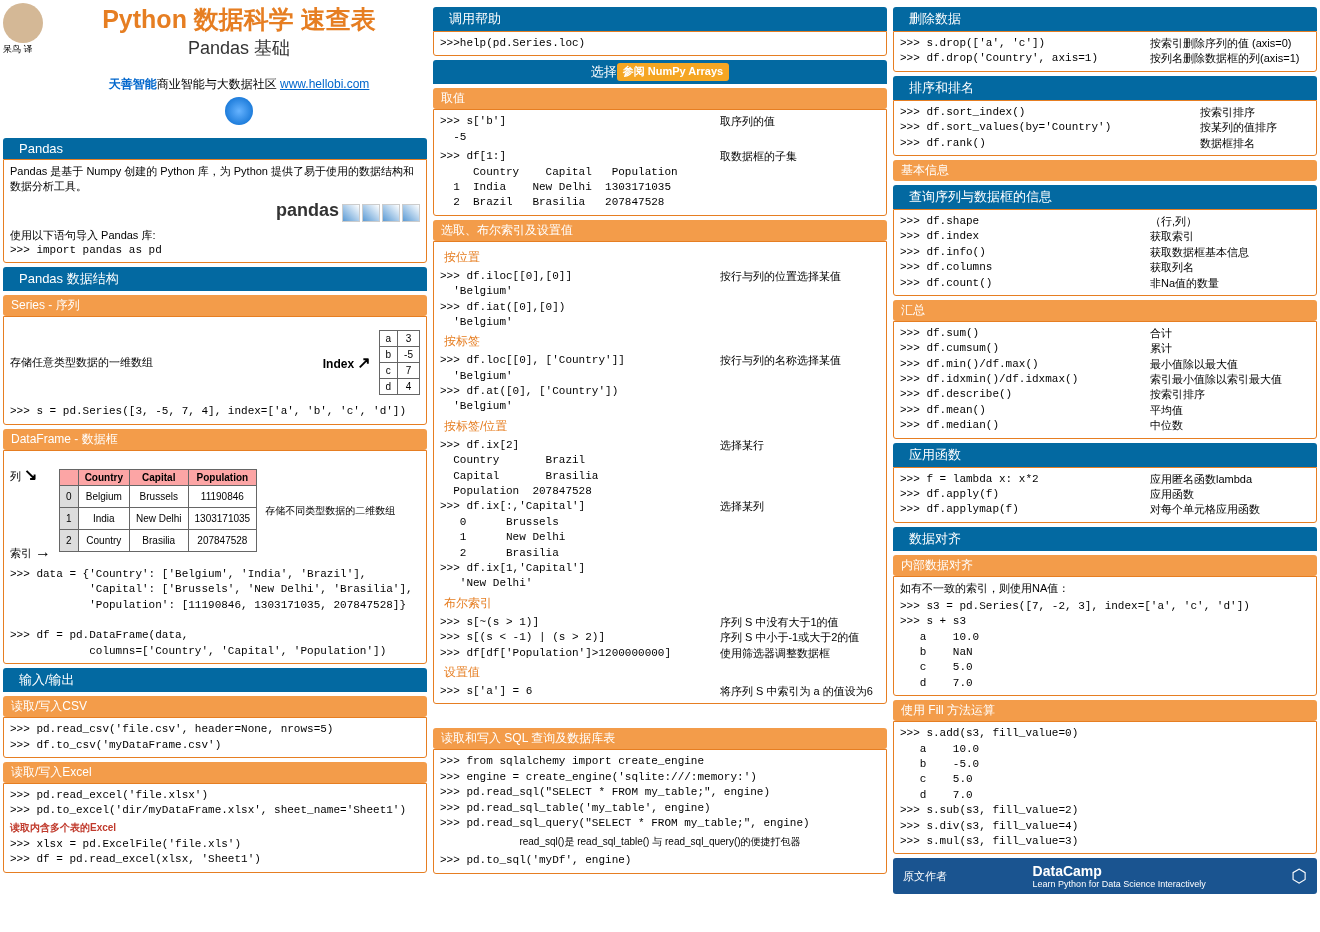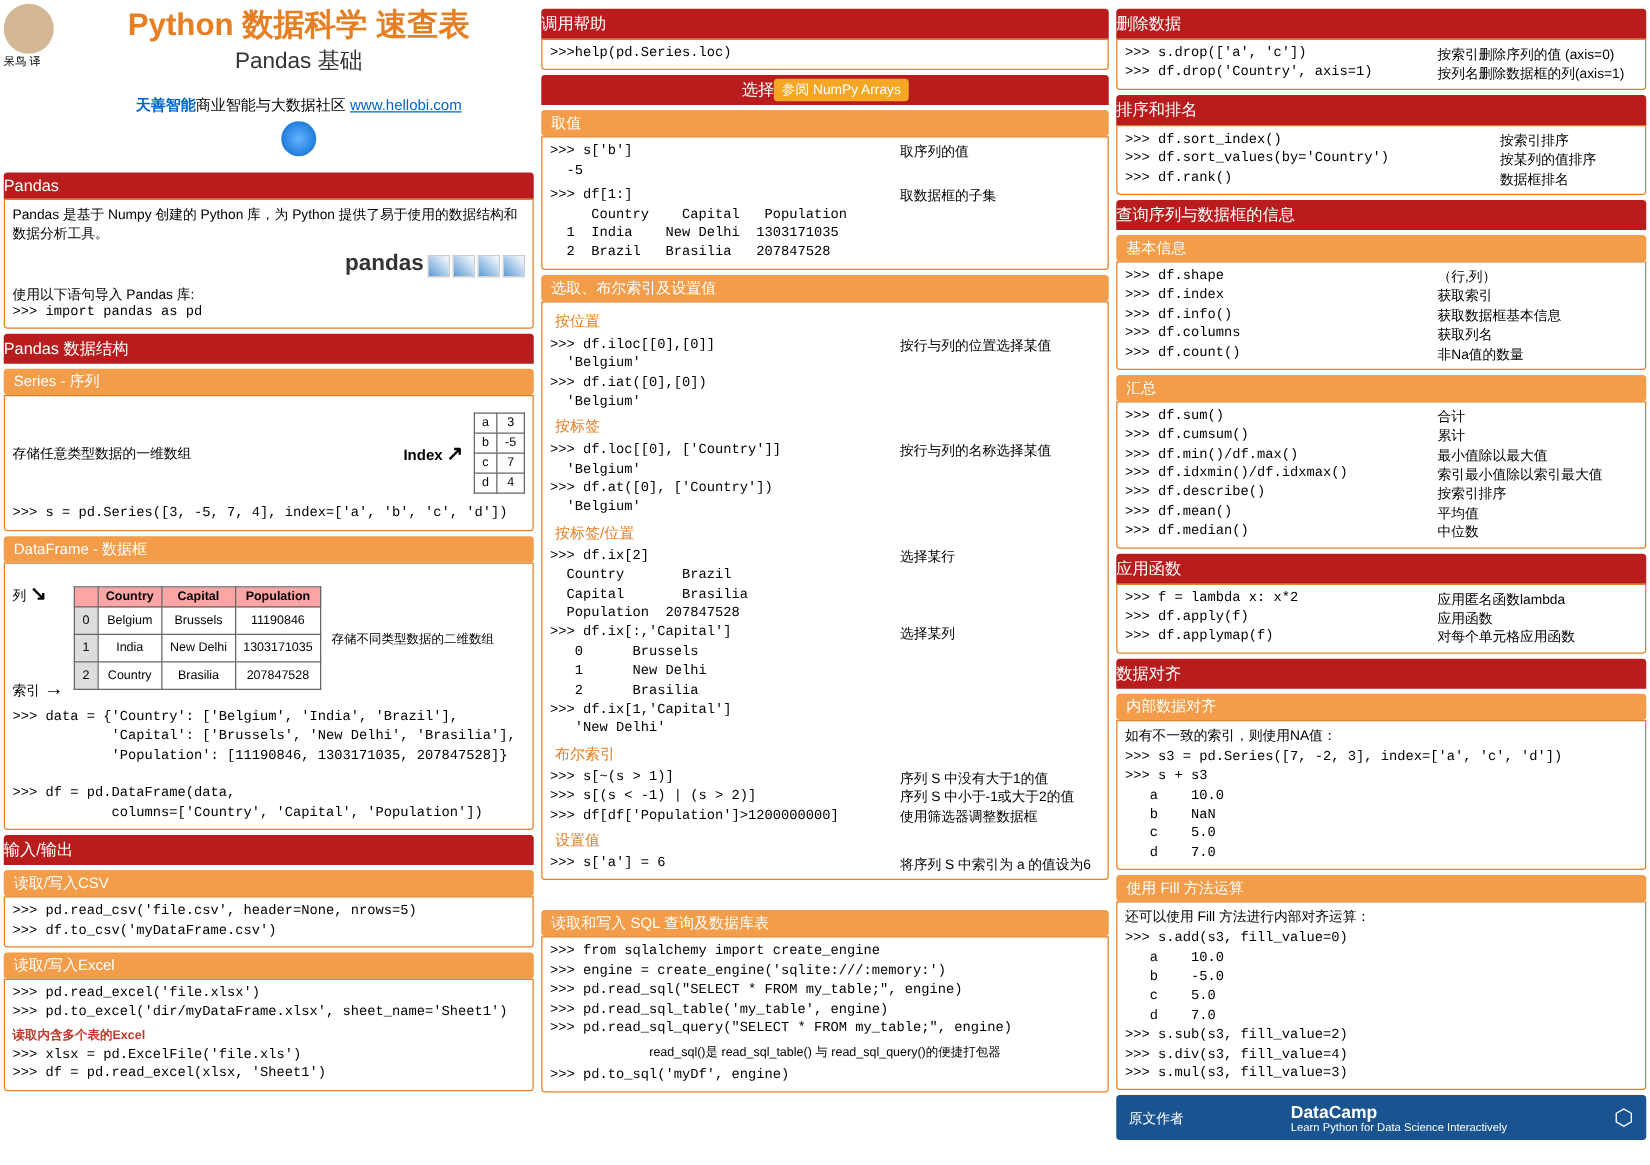--- a/index.html
+++ b/index.html
@@ -8,24 +8,24 @@
 .col1{width:430px}.col2{width:460px}.col3{width:430px}
 .logo-area{display:flex;align-items:flex-start;gap:8px;margin-bottom:5px}
 .avatar{width:40px;height:40px;border-radius:50%;background:#d4b896}
 .title-area{flex:1;text-align:center}
 .main-title{color:#e67e22;font-size:25px;font-weight:bold}
 .sub-title{color:#333;font-size:18px}
 .link-line{font-size:12px;margin-top:16px}
 .link-line .b{color:#0066cc;font-weight:bold}
 .link-line a{color:#0066cc;text-decoration:underline}
 .circle-logo{width:28px;height:28px;border-radius:50%;background:radial-gradient(circle,#66b3ff,#0066cc);margin:4px auto}
-.sec-head{background:#b91c1c;color:#fff;padding:3px 0;font-size:13px;border-radius:3px 3px 0 0;margin-top:4px}
+.sec-head{background:#0369a1;color:#fff;padding:3px 16px;font-size:13px;border-radius:3px 3px 0 0;margin-top:4px}
 .sec-head.sub{background:#f39c4a;padding:2px 8px;font-size:12px;border-radius:3px}
 .sec-head.ref{display:flex;justify-content:center}
-.sec-head .ref-tag{background:#f5a623;color:#fff;padding:1px 6px;border-radius:3px;font-weight:normal;font-size:11px}
+.sec-head .ref-tag{background:#f5a623;color:#fff;padding:1px 6px;border-radius:3px;font-weight:bold;font-size:11px}
 .sec-body{border:1px solid #e67e22;padding:4px 6px;font-size:11px;border-radius:0 0 3px 3px}
 .sub-title-orange{color:#e67e22;font-size:12px;padding:3px 4px}
 pre,.mono{font-family:'Courier New',monospace;font-size:11px;white-space:pre;line-height:1.4}
 .row{display:flex;gap:10px}
 .desc{flex:0 0 160px;font-size:11px}
 .tbl{border-collapse:collapse;margin:3px 0}
 .tbl td,.tbl th{border:1px solid #666;padding:2px 6px;font-size:10px;text-align:center}
 .tbl th{background:#fca5a5}
 .idx-cell{width:14px;height:22px;border:1px solid #999;background:#ddd;font-size:9px;text-align:center}
 .footer{background:#1a5490;color:#fff;padding:5px 10px;display:flex;justify-content:space-between;align-items:center;margin-top:4px;border-radius:3px}
@@ -284,22 +284,22 @@
     <div class="row">
         <pre class="mono" style="flex:1">&gt;&gt;&gt; df.sort_values(by='Country')</pre>
         <div class="desc" style="flex:0 0 110px">按某列的值排序</div>
       </div>
     <div class="row">
         <pre class="mono" style="flex:1">&gt;&gt;&gt; df.rank()</pre>
         <div class="desc" style="flex:0 0 110px">数据框排名</div>
       </div>
   </div>
 
+  <div class="sec-head sub" style="margin-top:4px">基本信息</div>
   <div class="sec-head">查询序列与数据框的信息</div>
-  <div class="sec-head sub" style="margin-top:4px">基本信息</div>
   <div class="sec-body" id="basic-rows">
       <div class="row">
         <pre class="mono" style="flex:1">&gt;&gt;&gt; df.shape</pre>
         <div class="desc">（行,列）</div>
       </div>
       <div class="row">
         <pre class="mono" style="flex:1">&gt;&gt;&gt; df.index</pre>
         <div class="desc">获取索引</div>
       </div>
       <div class="row">
@@ -369,21 +369,20 @@
     <div style="margin-bottom:3px">如有不一致的索引，则使用NA值：</div>
     <pre class="mono">&gt;&gt;&gt; s3 = pd.Series([7, -2, 3], index=['a', 'c', 'd'])
 &gt;&gt;&gt; s + s3
    a    10.0
    b    NaN
    c    5.0
    d    7.0</pre>
   </div>
   <div class="sec-head sub" style="margin-top:4px">使用 Fill 方法运算</div>
   <div class="sec-body">
-    <div style="margin-bottom:3px">还可以使用 Fill 方法进行内部对齐运算：</div>
     <pre class="mono">&gt;&gt;&gt; s.add(s3, fill_value=0)
    a    10.0
    b    -5.0
    c    5.0
    d    7.0
 &gt;&gt;&gt; s.sub(s3, fill_value=2)
 &gt;&gt;&gt; s.div(s3, fill_value=4)
 &gt;&gt;&gt; s.mul(s3, fill_value=3)</pre>
   </div>
 

